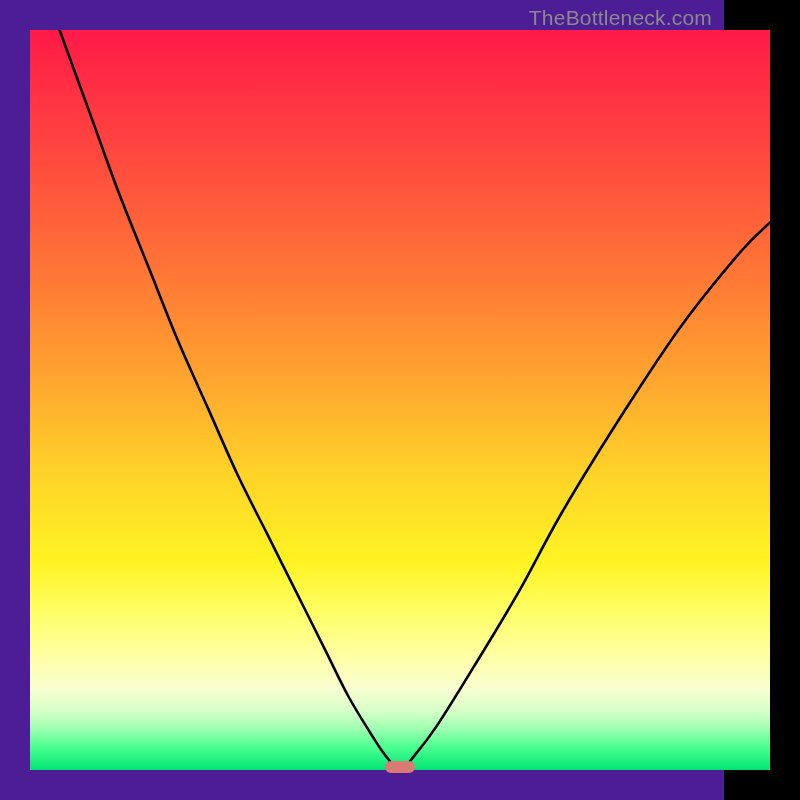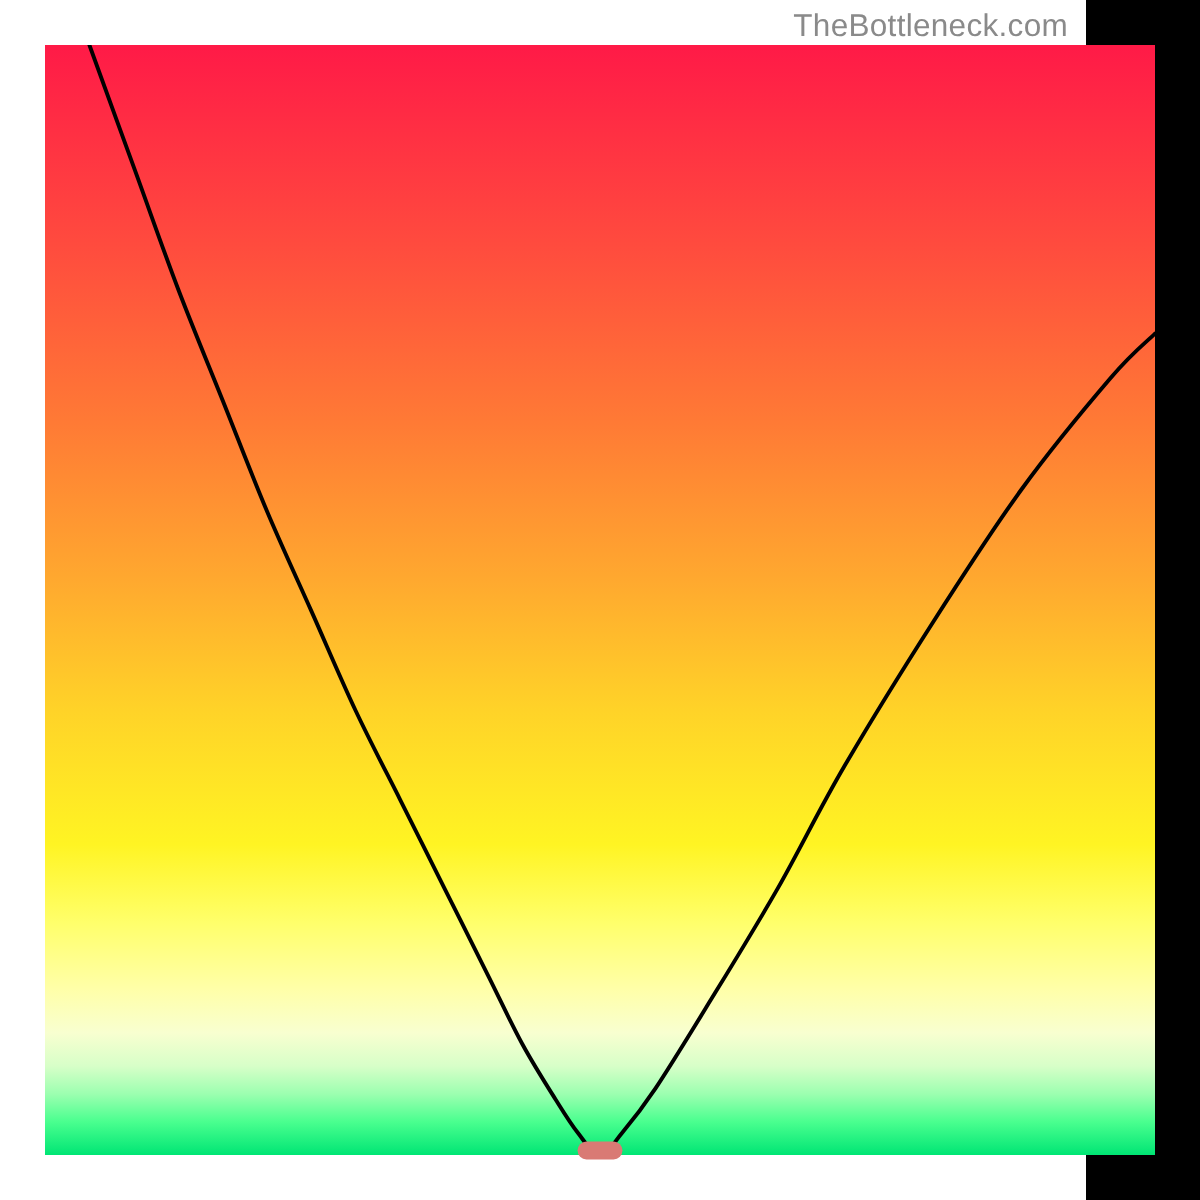--- a/index.html
+++ b/index.html
@@ -8,21 +8,21 @@
     width: 800px;
     height: 800px;
     overflow: hidden;
     background: #000;
     font-family: Arial, Helvetica, sans-serif;
   }
   .frame {
     position: relative;
     width: 724px;
     height: 800px;
-    background: #ffffff;
+    background: #4c1d95;
   }
   .plot-area {
     position: absolute;
     left: 30px;
     top: 30px;
     width: 740px;
     height: 740px;
     
     background: linear-gradient(
       to bottom,

